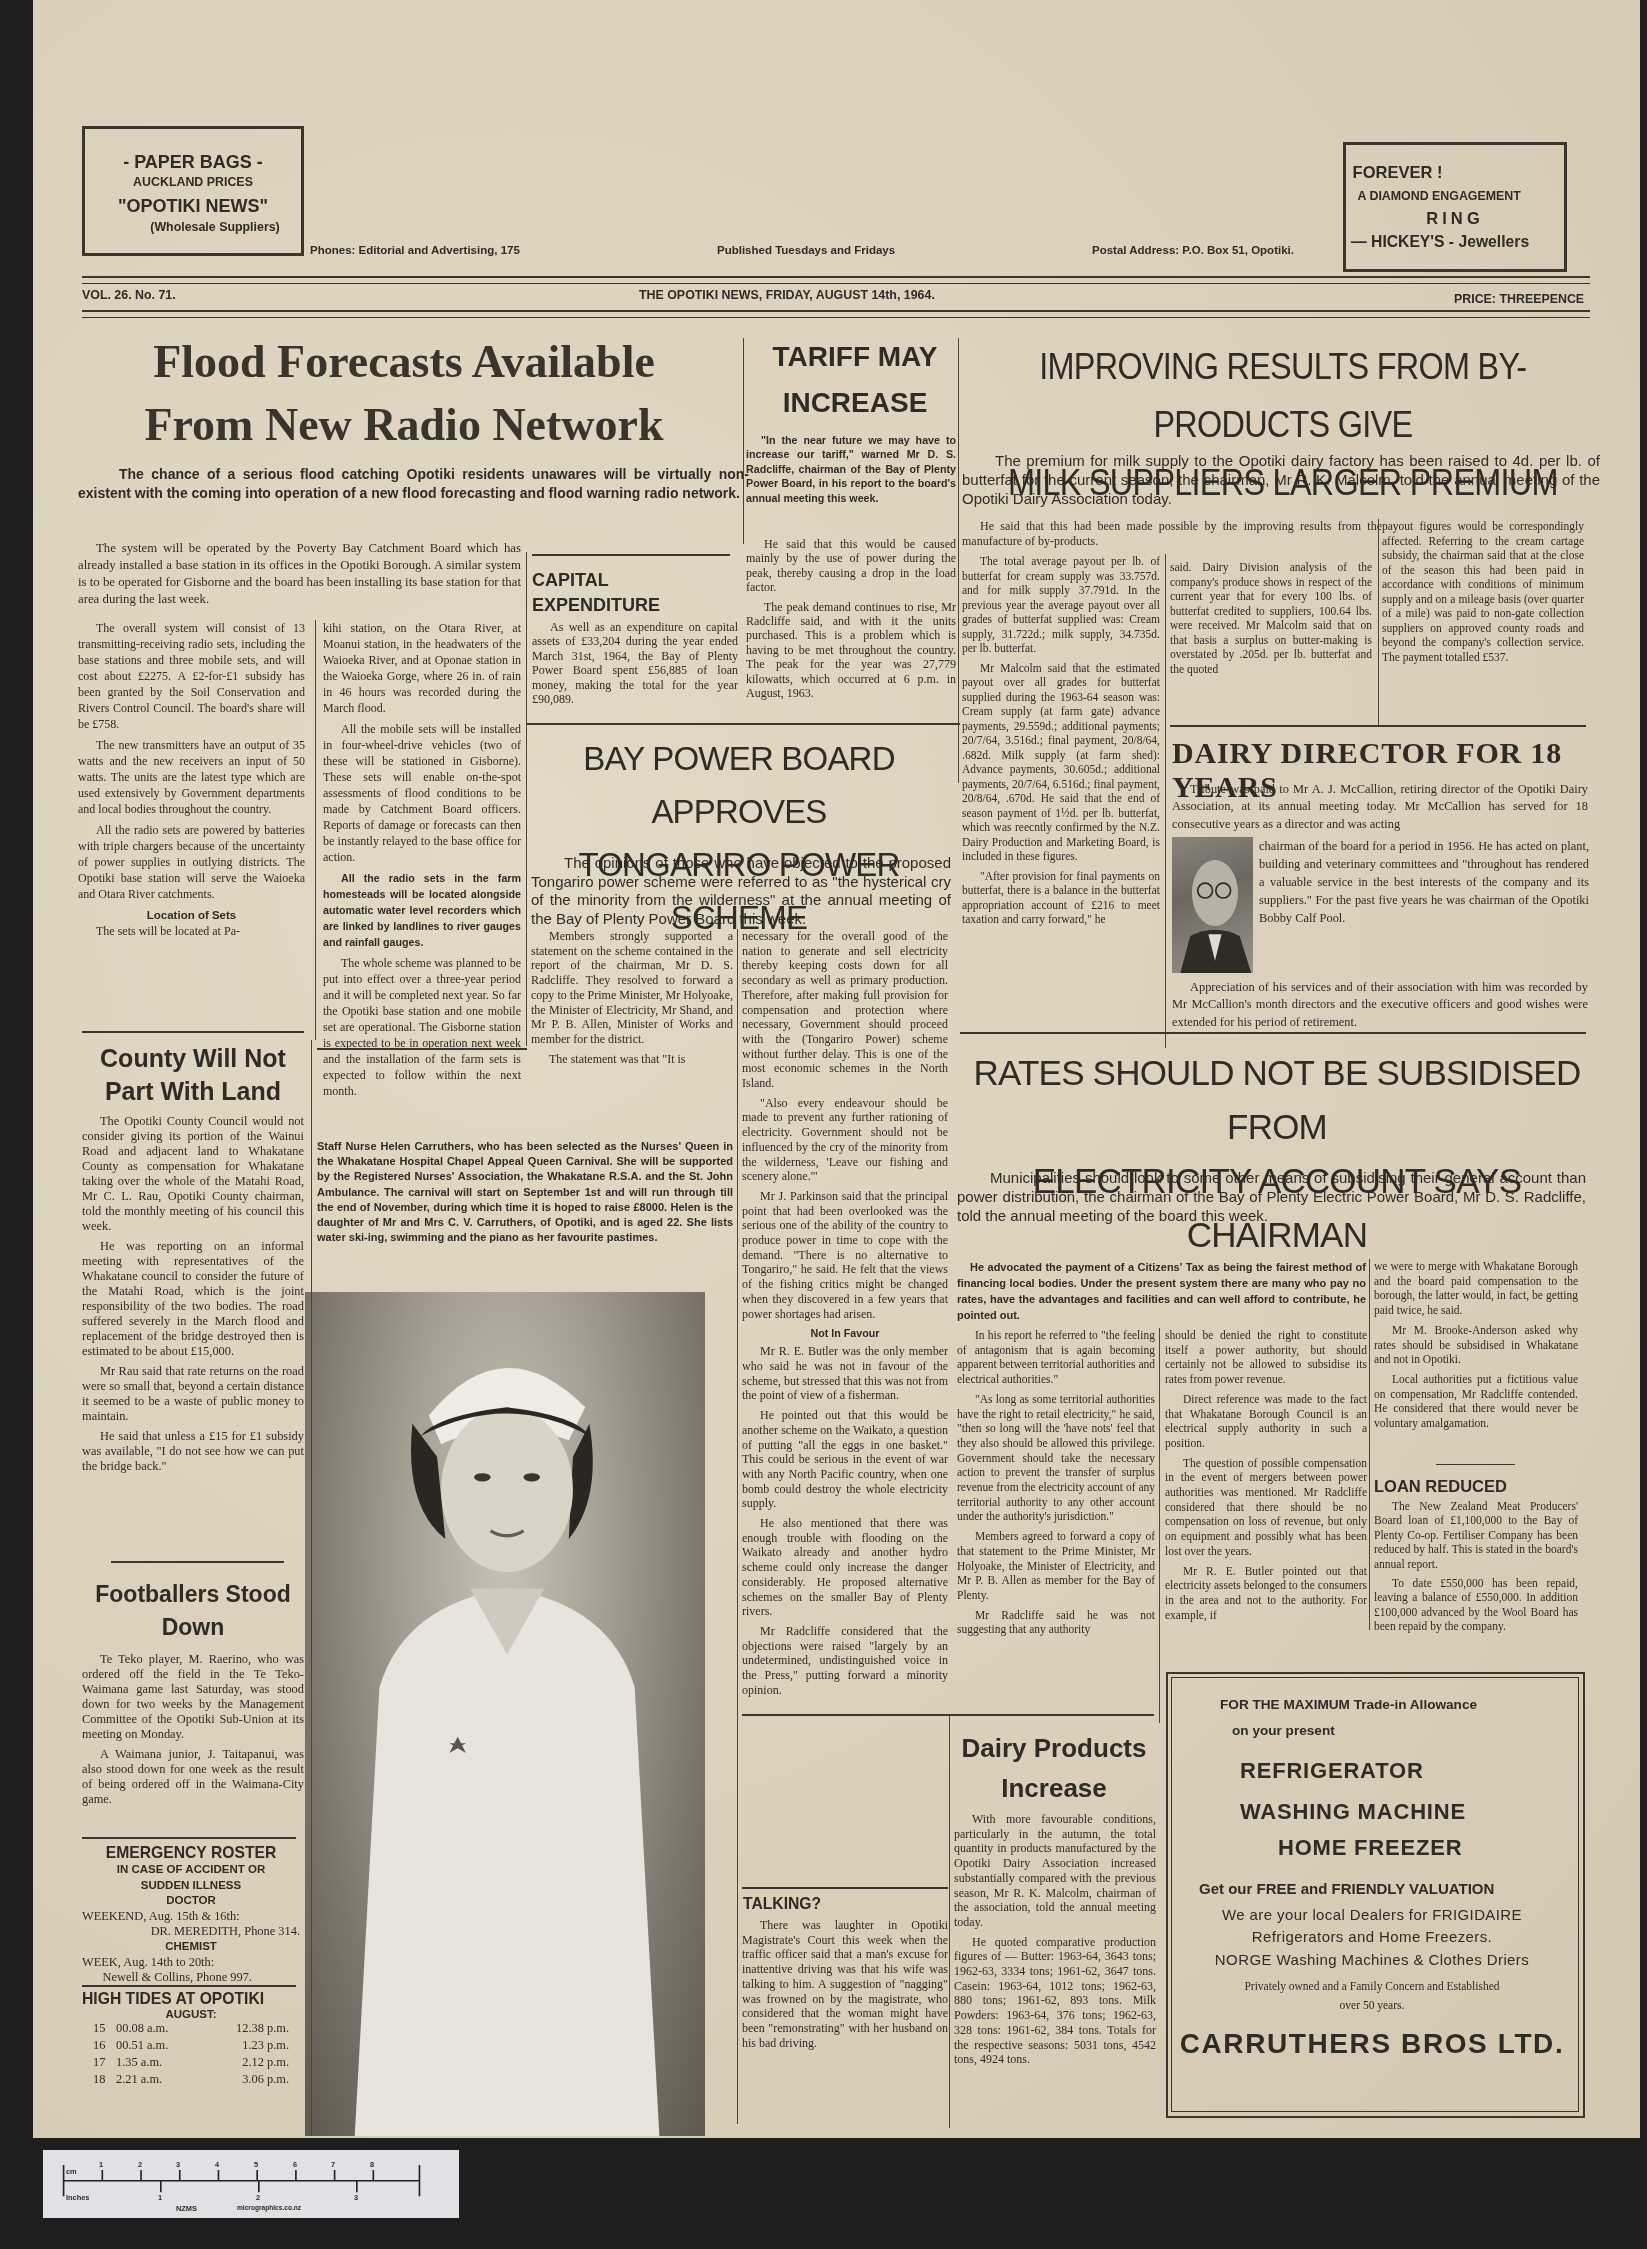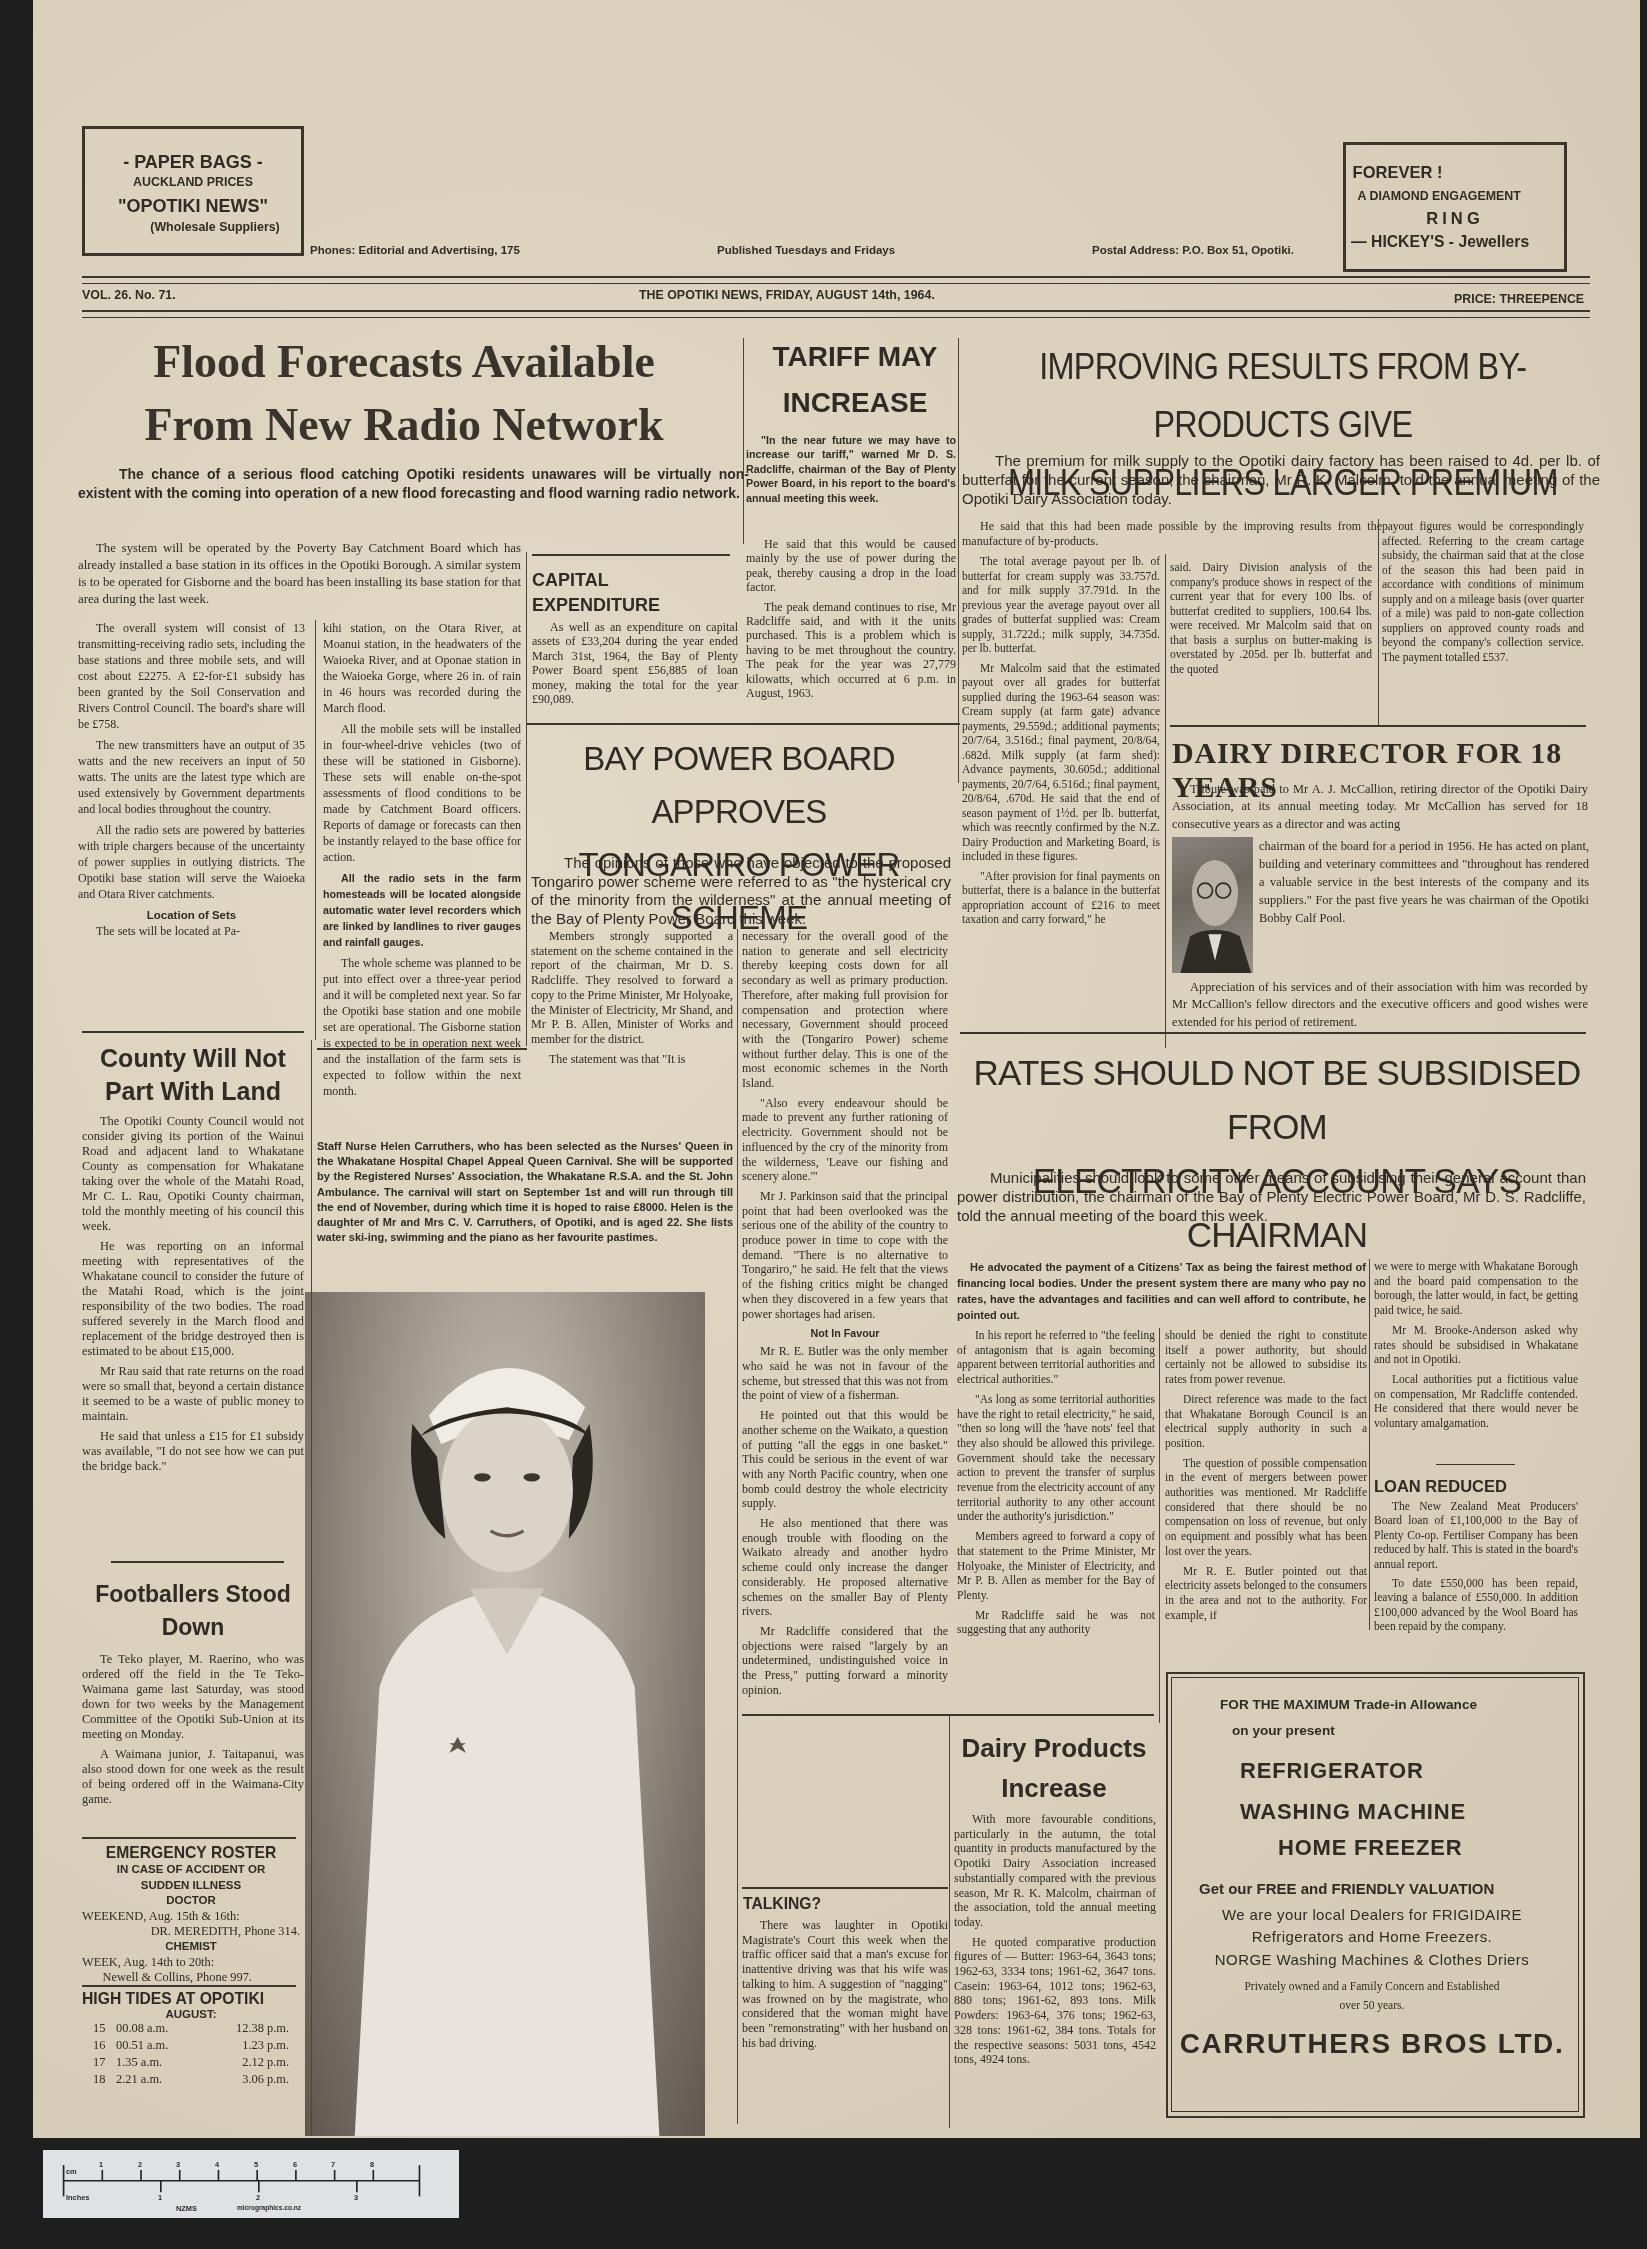--- a/index.html
+++ b/index.html
@@ -132,21 +132,21 @@
       <circle cx="40" cy="65" r="9" fill="none" stroke="#2d2a25" stroke-width="2"></circle>
       <circle cx="62" cy="65" r="9" fill="none" stroke="#2d2a25" stroke-width="2"></circle>
       <path d="M10 165 L22 120 Q52 105 82 120 L96 165 Z" fill="#2f2c27"></path>
       <path d="M44 118 L52 150 L60 118 Z" fill="#e0dbd0"></path>
     </svg>
   </div>
   <div class="abs body" style="left:1226px;top:837px;width:330px;font-size:12.4px;line-height:18px;">
       <p style="text-indent:0">chairman of the board for a period in 1956. He has acted on plant, building and veterinary committees and "throughout has rendered a valuable service in the best interests of the company and its suppliers." For the past five years he was chairman of the Opotiki Bobby Calf Pool.</p>
     </div>
   <div class="abs body" style="left:1139px;top:979px;width:416px;font-size:12.4px;line-height:17.3px;">
-      <p>Appreciation of his services and of their association with him was recorded by Mr McCallion's fellow directors and the executive officers and good wishes were extended for his period of retirement.</p>
+      <p>Appreciation of his services and of their association with him was recorded by Mr McCallion's month directors and the executive officers and good wishes were extended for his period of retirement.</p>
     </div>
   <div class="rule" style="left:927px;top:1032px;width:626px;"></div>
 
   <div class="abs sans center" style="left:494px;top:732px;width:424px;font-size:33px;line-height:53px;letter-spacing:-0.8px;">
     <div>BAY POWER BOARD APPROVES</div>
     <div>TONGARIRO POWER SCHEME</div>
   </div>
   <div class="abs sans" style="left:498px;top:854px;width:420px;font-size:15px;line-height:18.5px;text-align:justify;text-indent:33px;">The opinions of those who have objected to the proposed Tongariro power scheme were referred to as "the hysterical cry of the minority from the wilderness" at the annual meeting of the Bay of Plenty Power Board this week.</div>
   <div class="abs body" style="left:498px;top:929px;width:202px;font-size:12px;line-height:14.7px;">
     <p>Members strongly supported a statement on the scheme contained in the report of the chairman, Mr D. S. Radcliffe. They resolved to forward a copy to the Prime Minister, Mr Holyoake, the Minister of Electricity, Mr Shand, and Mr P. B. Allen, Minister of Works and member for the district.</p>

